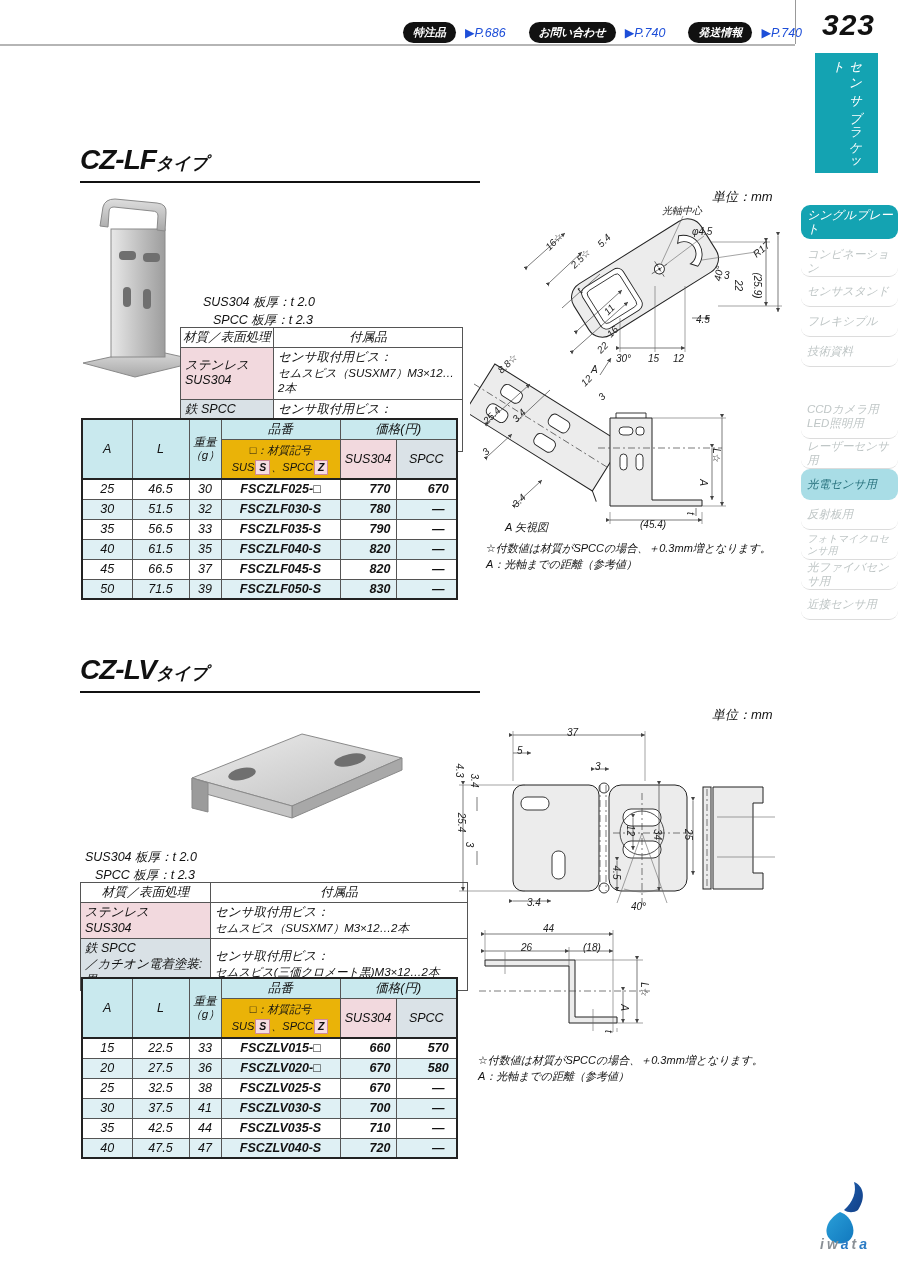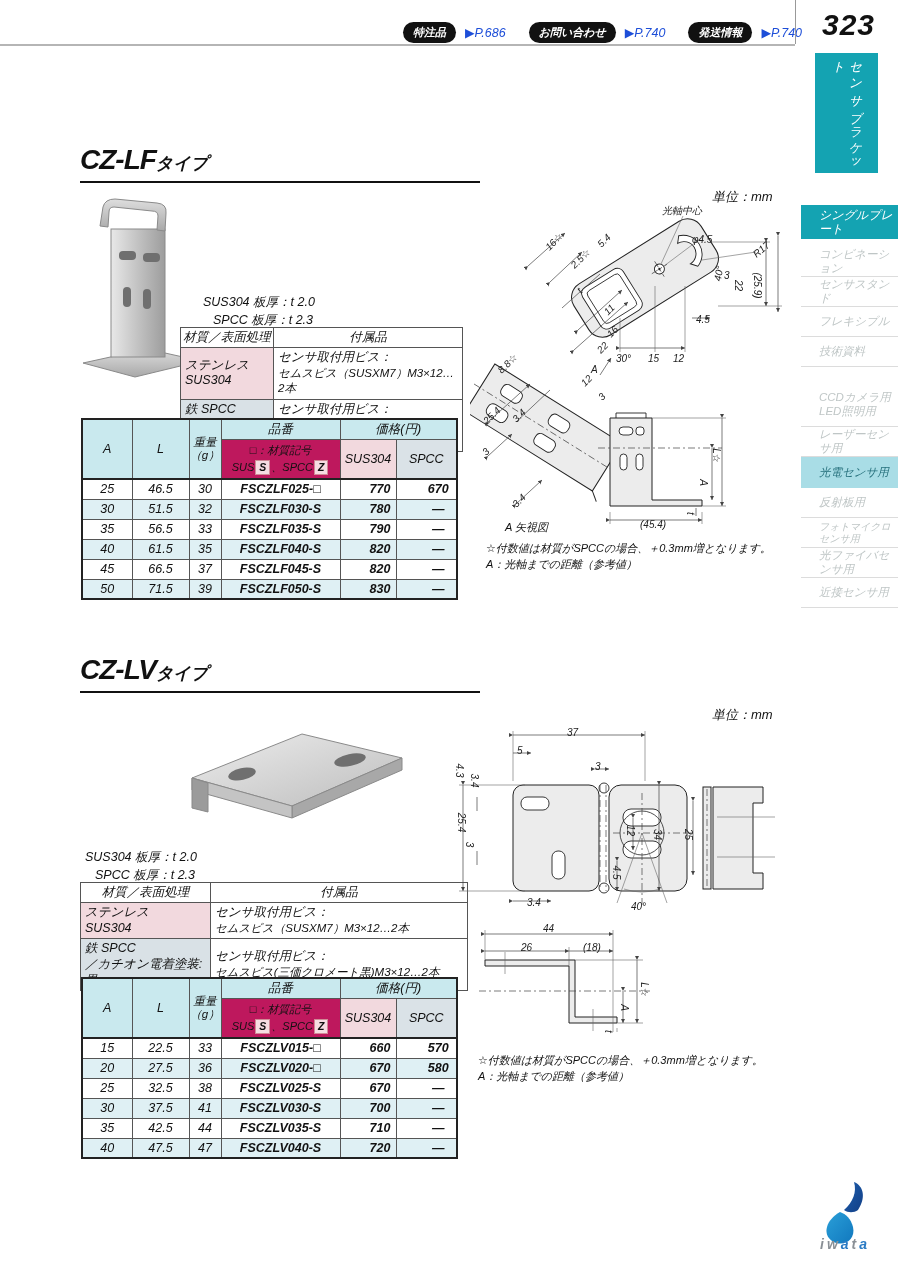--- a/index.html
+++ b/index.html
@@ -14,25 +14,25 @@
   .badge-page { font-size:12.5px; color:#1d4ed8; margin-right:14px; white-space:nowrap; }
   .page-number { left:822px; top:8px; font-size:30px; font-weight:bold; letter-spacing:1px; }
   .head-rule { left:0; top:44px; width:795px; height:2px; background:#b5b5b5; }
   .head-vrule { left:795px; top:0; width:1px; height:44px; background:#999; }
 
   
   .side-tab { left:815px; top:53px; width:63px; height:120px; background:#14a3b2; color:#fff;
               writing-mode:vertical-rl; text-orientation:upright; font-size:12.5px; letter-spacing:2px;
               display:flex; align-items:center; justify-content:center; }
   .side-list { left:801px; top:205px; width:97px; }
-  .side-item { height:30px; display:flex; align-items:center; padding-left:18px; font-size:11.5px;
-               color:#bfc6c6; border-bottom:1px solid #dcdcdc; white-space:pre-line; line-height:1.2; }
+  .side-item { height:30px; display:flex; align-items:center; padding-left:6px; font-size:11.5px;
+               color:#bfc6c6; border-bottom:1px solid #dcdcdc; white-space:pre-line; line-height:1.2;border-radius:9px; }
   .side-item.active { height:34px; background:#14a3b2; color:#fff; border-bottom:none; margin-bottom:8px; font-size:12px; }
   .side-item.highlight { background:#a9dde6; color:#27717d; border-bottom:none; height:31px; }
-  .side-item.twoline { height:44px; margin-top:16px; font-size:11.5px; }
+  .side-item.twoline { height:44px; margin-top:28px; font-size:11.5px; }
   .side-item.small { font-size:10px; }
 
   
   .sec-title { width:400px; border-bottom:2px solid #111; padding-bottom:5px; }
   .sec-title .big { font-size:28px; font-weight:bold; letter-spacing:-1px; }
   .sec-title .suf { font-size:17px; font-weight:bold; }
 
   .unit { font-size:13px; }
   .spec { font-size:12.5px; line-height:1.45; }
   .spec .ind { padding-left:10px; }
@@ -53,21 +53,21 @@
   
   .ptable { border-collapse:collapse; table-layout:fixed; position:absolute; border:2px solid #222; }
   .ptable th, .ptable td { border:1px solid #555; text-align:center; vertical-align:middle; }
   .ptable thead th { background:#c9e9ee; font-weight:normal; font-size:12.5px; }
   .ptable thead tr:first-child th { height:20px;margin-top:44px; }
   .ptable thead tr:last-child th { height:40px; }
   .ptable thead { border-bottom:2px solid #222; }
   .ptable th.pre { white-space:pre-line; font-size:11.5px; line-height:1.15; }
   .ptable th.sus { background:#f2d9de; }
   .ptable th.spcc { background:#dae2e7; }
-  .ptable th.sub { background:#be185d; font-size:11px; line-height:1.5;margin-top:32px; }
+  .ptable th.sub { background:#eab308; font-size:11px; line-height:1.5;margin-top:32px; }
   .ptable .code { display:inline-block; border:1px solid #d08a96; background:#f6dde2; padding:0 3px; margin:0 1px;
                   font-weight:bold; font-size:10.5px; line-height:13px; }
   .ptable tbody td { height:20px; font-size:12.5px; background:#fff; }
   .ptable tbody tr.alt td { background:#dff0f4; }
   .ptable tbody td.part { font-weight:bold; font-size:12.5px; }
   .ptable tbody td.price { font-weight:bold;padding-left:24px; }
 
   
   .drawing { position:absolute; }
   .drawing svg { position:absolute; left:0; top:0; }
@@ -320,21 +320,21 @@
       <line x1="252" y1="228" x2="252" y2="316" class="dim" marker-start="url(#ar)" marker-end="url(#ar)"></line>
       <line x1="182" y1="228" x2="256" y2="228" class="thin"></line>
       <line x1="232" y1="316" x2="256" y2="316" class="thin"></line>
       <line x1="140" y1="322" x2="140" y2="334" class="thin"></line>
       <line x1="232" y1="322" x2="232" y2="334" class="thin"></line>
       <line x1="140" y1="330" x2="232" y2="330" class="dim" marker-start="url(#ar)" marker-end="url(#ar)"></line>
       <line x1="226" y1="318" x2="226" y2="326" class="dim"></line>
     </svg>
     <span class="abs viewlabel" style="left:35px; top:330px;">A 矢視図</span>
   <span class="ann" style="left: 192px; top: 14px;">光軸中心</span>
-      <span class="ann" style="left: 222px; top: 36px; margin-top: 8px;">φ4.5</span>
+      <span class="ann" style="left: 222px; top: 36px;">φ4.5</span>
       <span class="ann" style="left: 282px; top: 54px; transform: rotate(-40deg);">R17</span>
       <span class="ann" style="left: 74px; top: 46px; transform: rotate(-45deg);">16☆</span>
       <span class="ann" style="left: 99px; top: 63px; transform: rotate(-45deg);">2.5☆</span>
       <span class="ann" style="left: 127px; top: 45px; transform: rotate(-45deg);">5.4</span>
       <span class="ann" style="left: 108px; top: 95px; transform: rotate(-45deg);">t</span>
       <span class="ann" style="left: 134px; top: 114px; transform: rotate(-45deg);">11</span>
       <span class="ann" style="left: 137px; top: 136px; transform: rotate(-45deg);">16</span>
       <span class="ann" style="left: 127px; top: 152px; transform: rotate(-45deg);">22</span>
       <span class="ann" style="left: 146px; top: 163px;">30°</span>
       <span class="ann" style="left: 178px; top: 163px;">15</span>

